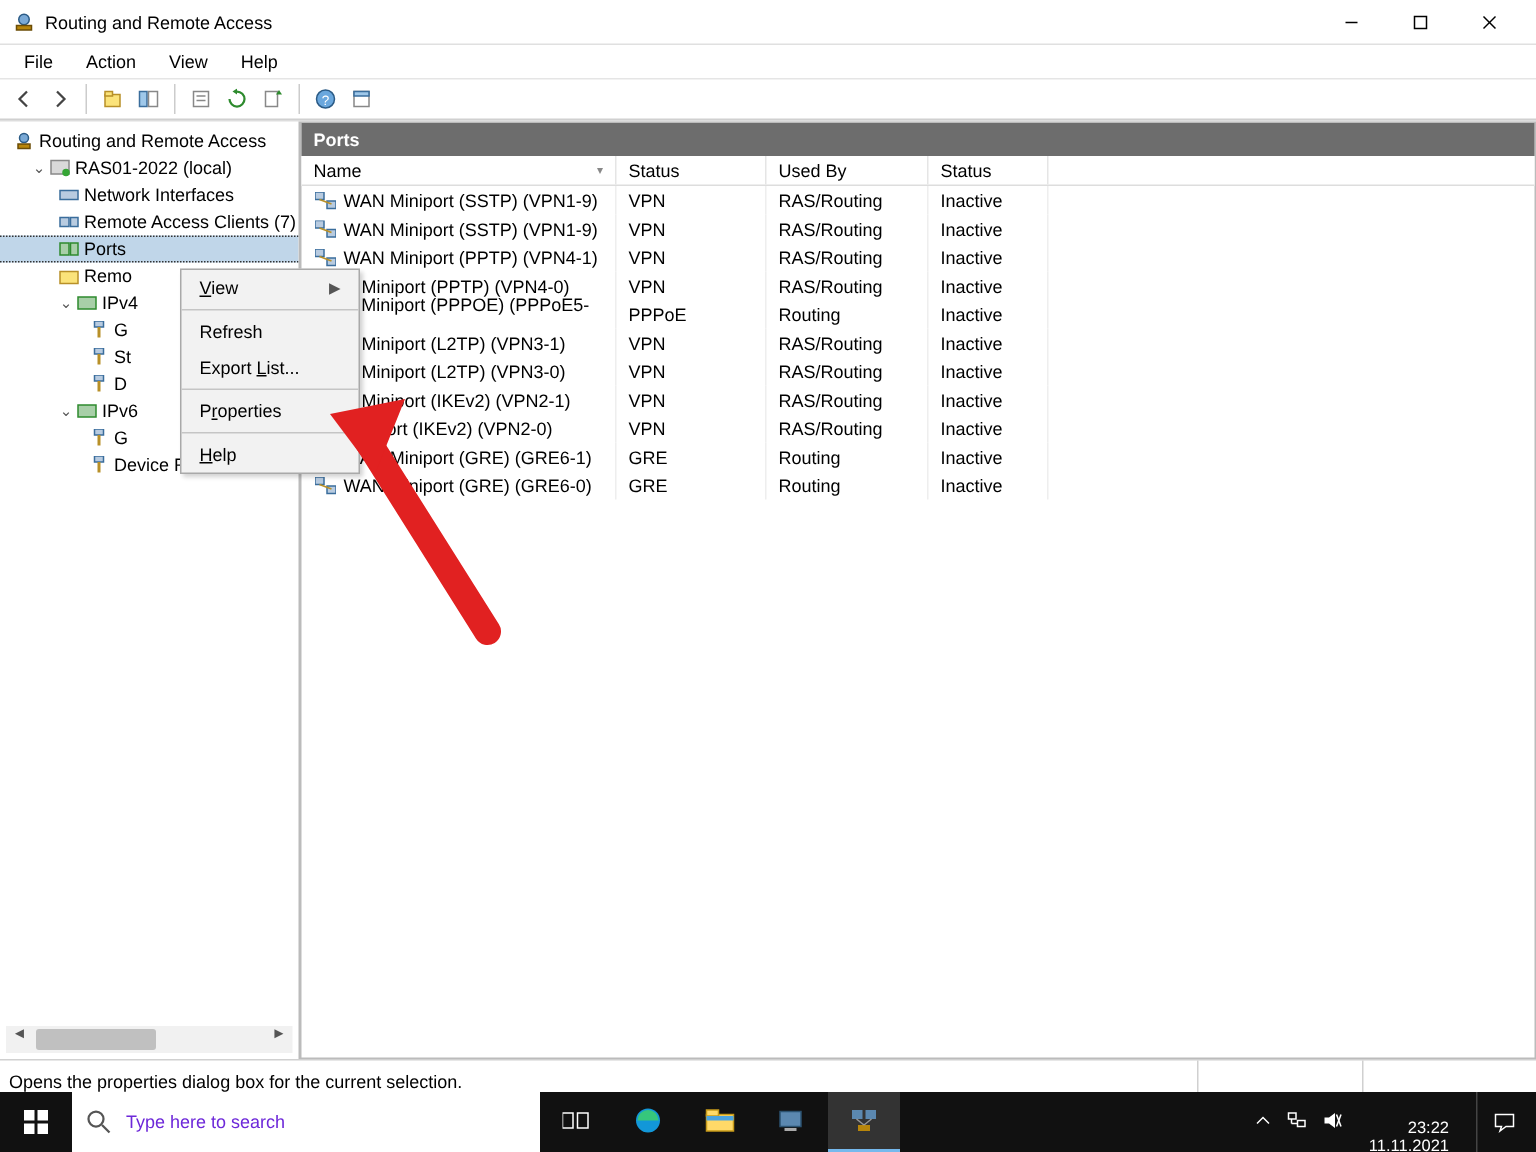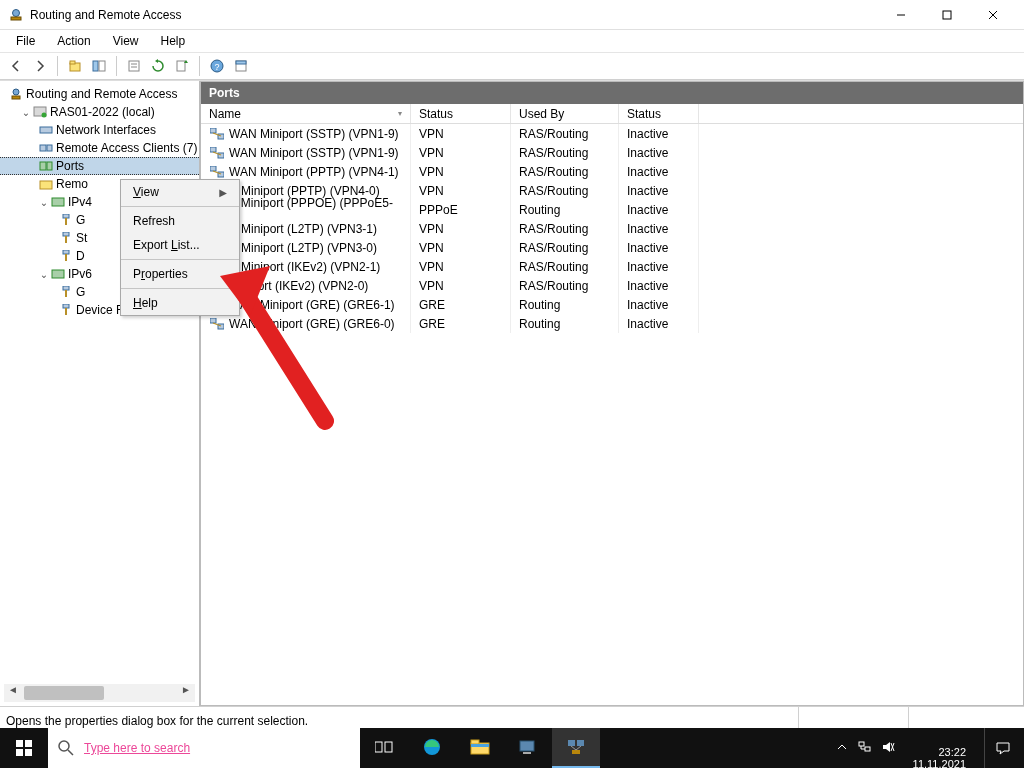--- a/index.html
+++ b/index.html
@@ -65,21 +65,21 @@
   
   .red-arrow { position: absolute; left: 215px; top: 180px; z-index: 25; }
 
   
   .statusbar { height: 22px; border-top: 1px solid #d0d0d0; display: flex; align-items: flex-end; padding: 0 6px; font-size:12px; }
   .statusbar .cell { border-left:1px solid #d0d0d0; height:100%; width:110px; }
 
   
   .taskbar { height: 40px; background: #111; display: flex; align-items: center; color: #fff; }
   .start { width: 48px; height: 40px; display:flex; align-items:center; justify-content:center; }
-  .search { flex: 0 0 312px; height: 40px; background: #fff; display: flex; align-items: center; padding: 0 10px; color: #ec4899; text-decoration: underline; }
+  .search { flex: 0 0 312px; height: 40px; background: #fff; display: flex; align-items: center; padding: 0 10px; color: #6d28d9; }
   .search svg { margin-right: 10px; }
   .task-icons { display: flex; align-items:center; height: 40px; }
   .task-icons .tb { width: 48px; height:40px; display:flex; align-items:center; justify-content:center; border-bottom: 2px solid transparent; }
   .task-icons .active { background:#333; border-bottom-color:#76b9ed;}
   .tray { margin-left:auto; display:flex; align-items:center; padding-right:4px; gap:10px; font-size:11px;}
   .clock { text-align:right; line-height:1.1; font-size:11px; padding: 0 8px; margin-top: 20px;}
   .tray .notif { border-left:1px solid #444; height:40px; width:36px; display:flex; align-items:center; justify-content:center;}
 
   
   .svg-small { width:14px; height:14px; }

